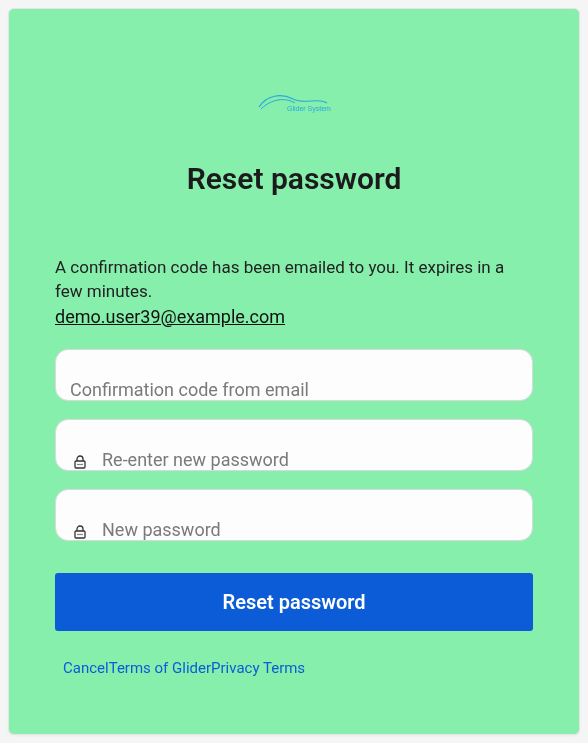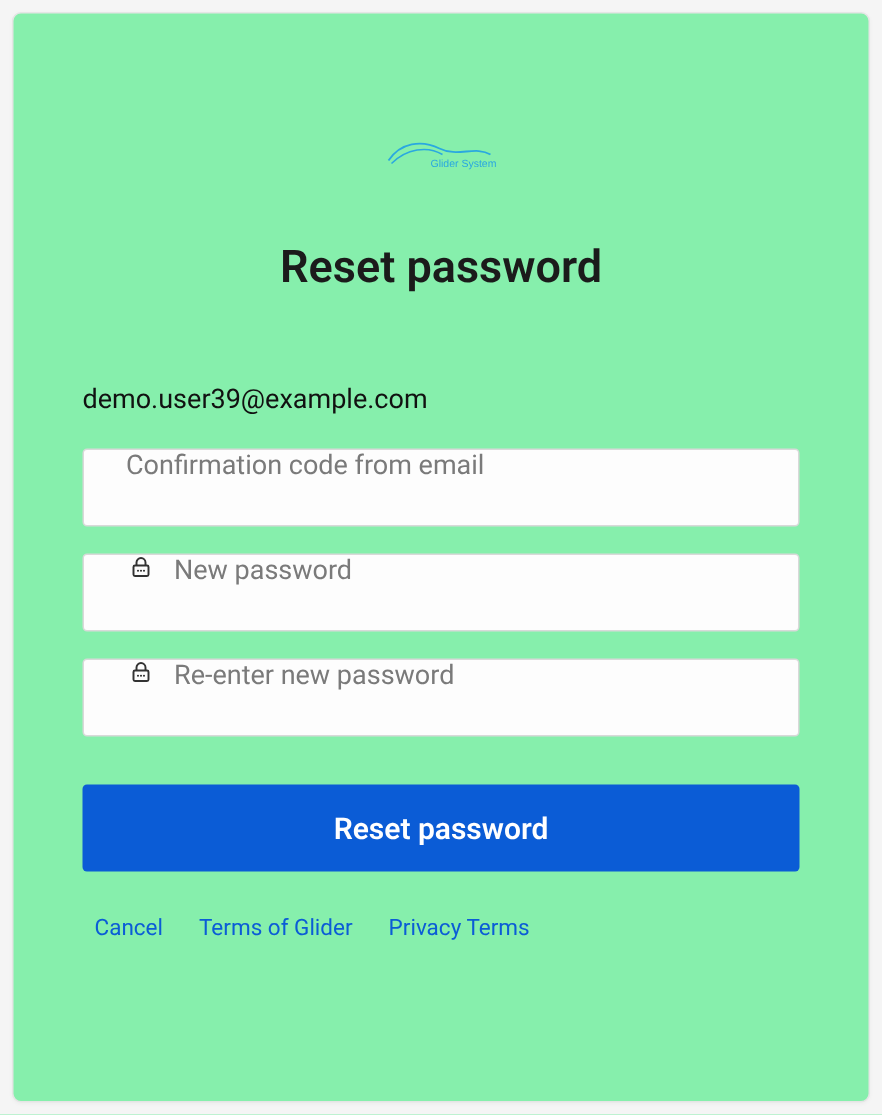--- a/index.html
+++ b/index.html
@@ -40,31 +40,32 @@
     .instruction {
       font-size: 17px;
       color: #222;
       line-height: 1.4;
       margin-bottom: 2px;
     }
     .email {
       font-size: 18px;
       color: #111;
       margin-bottom: 22px;
+      text-decoration: underline;
     }
     .field {
       display: flex;
-      align-items: flex-start;
+      align-items: flex-end;
       width: 100%;
       height: 52px;
       background: #fdfdfd;
       border: 1px solid #d9d9d9;
-      border-radius: 3px;
+      border-radius: 13px;
       margin-bottom: 18px;
-      padding: 0 28px;
+      padding: 0 14px;
     }
     .field .icon {
       width: 20px;
       display: flex;
       justify-content: center;
       align-items: center;
       margin-right: 12px;
       color: #333;
     }
     .field input {
@@ -87,21 +88,20 @@
       border-radius: 3px;
       color: #fff;
       font-size: 20px;
       font-weight: 600;
       cursor: pointer;
       font-family: inherit;
     }
     .links {
       margin-top: 28px;
       display: flex;
-      gap: 24px;
       padding-left: 8px;
     }
     .links a {
       color: #0b5cd6;
       text-decoration: none;
       font-size: 15px;
       cursor: pointer;
     }
   </style>
 </head>
@@ -112,50 +112,51 @@
   <div class="logo-wrap">
     <svg class="logo" viewBox="0 0 74 28">
       <path d="M2 18 C 10 6, 24 4, 36 10 C 48 16, 60 8, 70 14" stroke="#2aa8e0" stroke-width="1.2" fill="none"></path>
       <path d="M4 20 C 14 10, 28 8, 38 14" stroke="#2aa8e0" stroke-width="1" fill="none"></path>
       <text x="30" y="22" font-size="7" fill="#2aa8e0" font-family="Segoe UI, Arial">Glider Systems</text>
     </svg>
   </div>
 
   <h1 class="title">Reset password</h1>
 
+  <p class="instruction">A confirmation code has been emailed to you. It expires in a few minutes.</p>
   <p class="email">demo.user39@example.com</p>
 
   <div class="field no-icon">
     <input type="text" placeholder="Confirmation code from email" style="">
   </div>
 
   <div class="field">
     <span class="icon">
       <svg width="16" height="16" viewBox="0 0 16 16">
         <rect x="3" y="7" width="10" height="7" rx="1" fill="none" stroke="#333" stroke-width="1.3"></rect>
         <path d="M5 7 V5 a3 3 0 0 1 6 0 V7" fill="none" stroke="#333" stroke-width="1.3"></path>
         <circle cx="6" cy="10.5" r="0.7" fill="#333"></circle>
         <circle cx="8" cy="10.5" r="0.7" fill="#333"></circle>
         <circle cx="10" cy="10.5" r="0.7" fill="#333"></circle>
       </svg>
     </span>
-    <input type="password" placeholder="New password" style="">
+    <input type="password" placeholder="Re-enter new password" style="">
   </div>
 
   <div class="field">
     <span class="icon">
       <svg width="16" height="16" viewBox="0 0 16 16">
         <rect x="3" y="7" width="10" height="7" rx="1" fill="none" stroke="#333" stroke-width="1.3"></rect>
         <path d="M5 7 V5 a3 3 0 0 1 6 0 V7" fill="none" stroke="#333" stroke-width="1.3"></path>
         <circle cx="6" cy="10.5" r="0.7" fill="#333"></circle>
         <circle cx="8" cy="10.5" r="0.7" fill="#333"></circle>
         <circle cx="10" cy="10.5" r="0.7" fill="#333"></circle>
       </svg>
     </span>
-    <input type="password" placeholder="Re-enter new password" style="">
+    <input type="password" placeholder="New password" style="">
   </div>
 
   <div class="actions">
     <button class="primary-btn">Reset password</button>
   </div>
 
   <div class="links">
     <a>Cancel</a>
     <a>Terms of Glider</a>
     <a>Privacy Terms</a>

